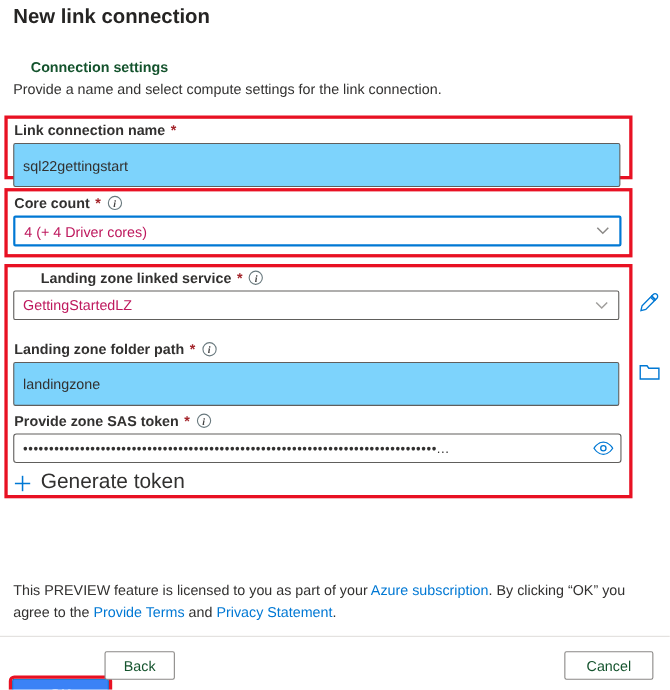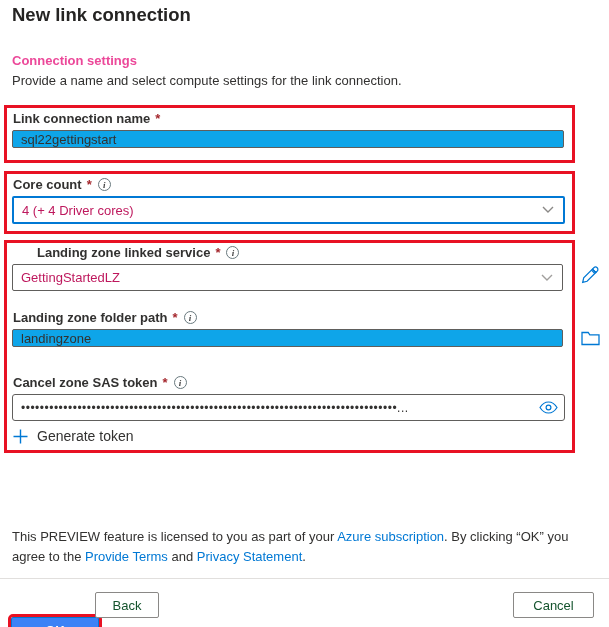--- a/index.html
+++ b/index.html
@@ -19,24 +19,24 @@
   .abs { position: absolute; }
 
   .page-title {
     left: 12px; top: 4px;
     font-size: 18.5px;
     font-weight: 600;
     color: #252423;
     margin: 0;
   }
   .section-heading {
-    left: 12px; top: 53px;
+    left: 28px; top: 53px;
     font-size: 13px;
     font-weight: 600;
-    color: #ec4899;
+    color: #14532d;
   }
   .section-desc {
     left: 12px; top: 73px;
     font-size: 13px;
     color: #323130;
   }
 
   .highlight-box {
     border: 3px solid #e81123;
     pointer-events: none;
@@ -62,28 +62,28 @@
     width: 13px; height: 13px;
     margin-left: 6px;
     border: 1px solid #69797e;
     border-radius: 50%;
     color: #424242;
     font: italic 600 9px "Liberation Serif", serif;
     cursor: default;
   }
 
   .text-input {
-    height: 18px;
+    height: 40px;
     border: 1px solid #605e5c;
     border-radius: 2px;
     padding: 0 8px;
     font-family: "Liberation Sans", sans-serif;
     font-size: 13px;
     color: #323130;
-    background: #0ea5e9;
+    background: #7dd3fc;
     outline: none;
   }
   .dropdown {
     height: 27px;
     border: 1px solid #605e5c;
     border-radius: 2px;
     background: #fff;
     display: flex;
     align-items: center;
     padding: 0 26px 0 8px;
@@ -126,21 +126,21 @@
   .side-icon {
     line-height: 0;
     cursor: pointer;
     background: none; border: none; padding: 0;
   }
 
   .gen-token {
     display: inline-flex;
     align-items: center;
     gap: 9px;
-    font-size: 14px;
+    font-size: 19px;
     color: #323130;
     cursor: pointer;
     background: none; border: none; padding: 0;
     font-family: "Liberation Sans", sans-serif;
   }
   .gen-token .plus { line-height: 0; }
 
   .footer-text {
     left: 12px; top: 527px;
     width: 580px;
@@ -254,21 +254,21 @@
   <input class="abs text-input" style="left: 12px; top: 329px; width: 551px;" value="landingzone">
   <button class="abs side-icon" style="left:581px; top:331px;">
     <span>
       <svg width="19" height="15" viewBox="0 0 19 15" fill="none" stroke="#0078d4" stroke-width="1.3">
         <path d="M1 13.5V1.5h6.2l1.6 2.3H18v9.7z"></path>
       </svg>
     </span>
   </button>
 
   <div class="abs field-label" style="left:13px; top:375px;">
-    <span>Cancel zone SAS token</span>
+    <span>Provide zone SAS token</span>
     <span class="req">*</span>
     <span class="info-icon">i</span>
   </div>
   <div class="abs fake-input" style="left:12px; top:394px; width:553px; height:27px;">
     <span class="dots">••••••••••••••••••••••••••••••••••••••••••••••••••••••••••••••••••••••••••••••••...</span>
     <button class="eye-btn">
       <span>
         <svg width="19" height="13" viewBox="0 0 19 13" fill="none" stroke="#0078d4" stroke-width="1.2">
           <path d="M1 6.5S4.4 1 9.5 1 18 6.5 18 6.5 14.6 12 9.5 12 1 6.5 1 6.5z"></path>
           <circle cx="9.5" cy="6.5" r="2.4"></circle>

